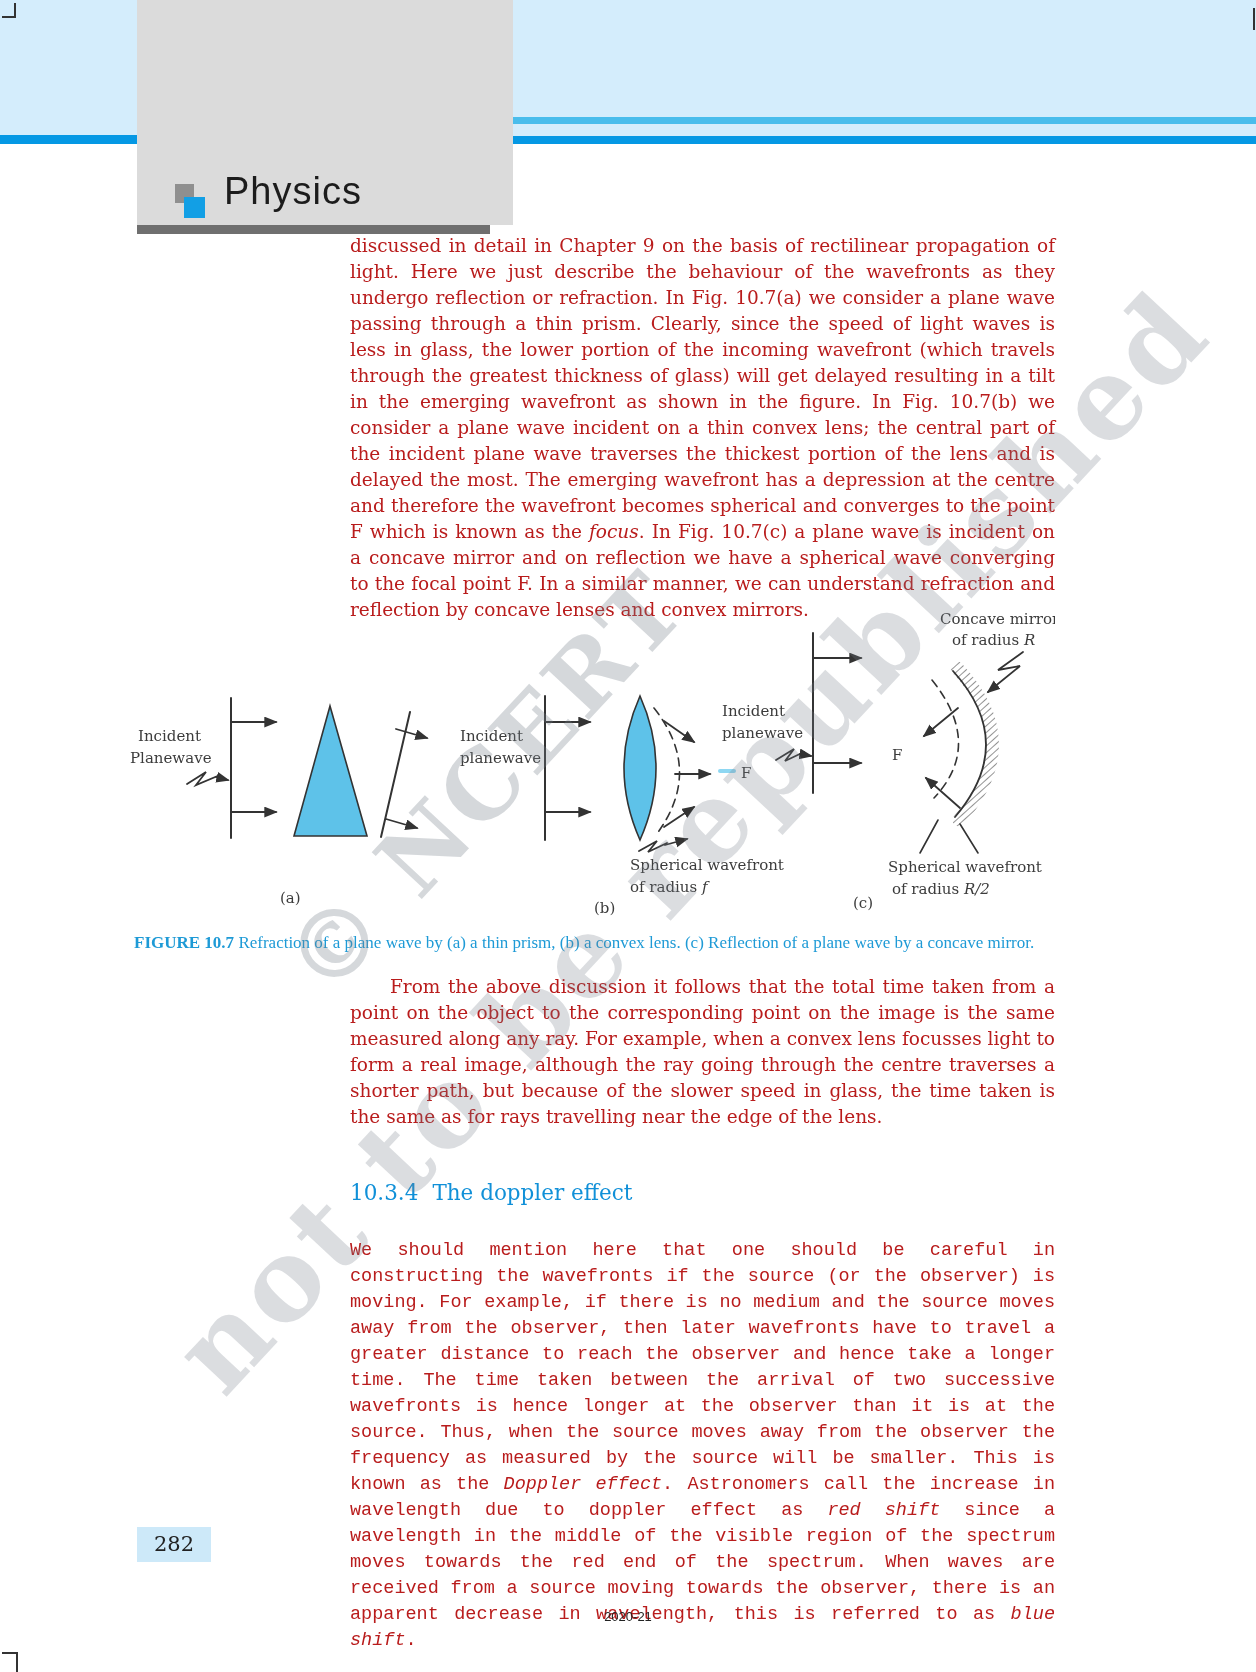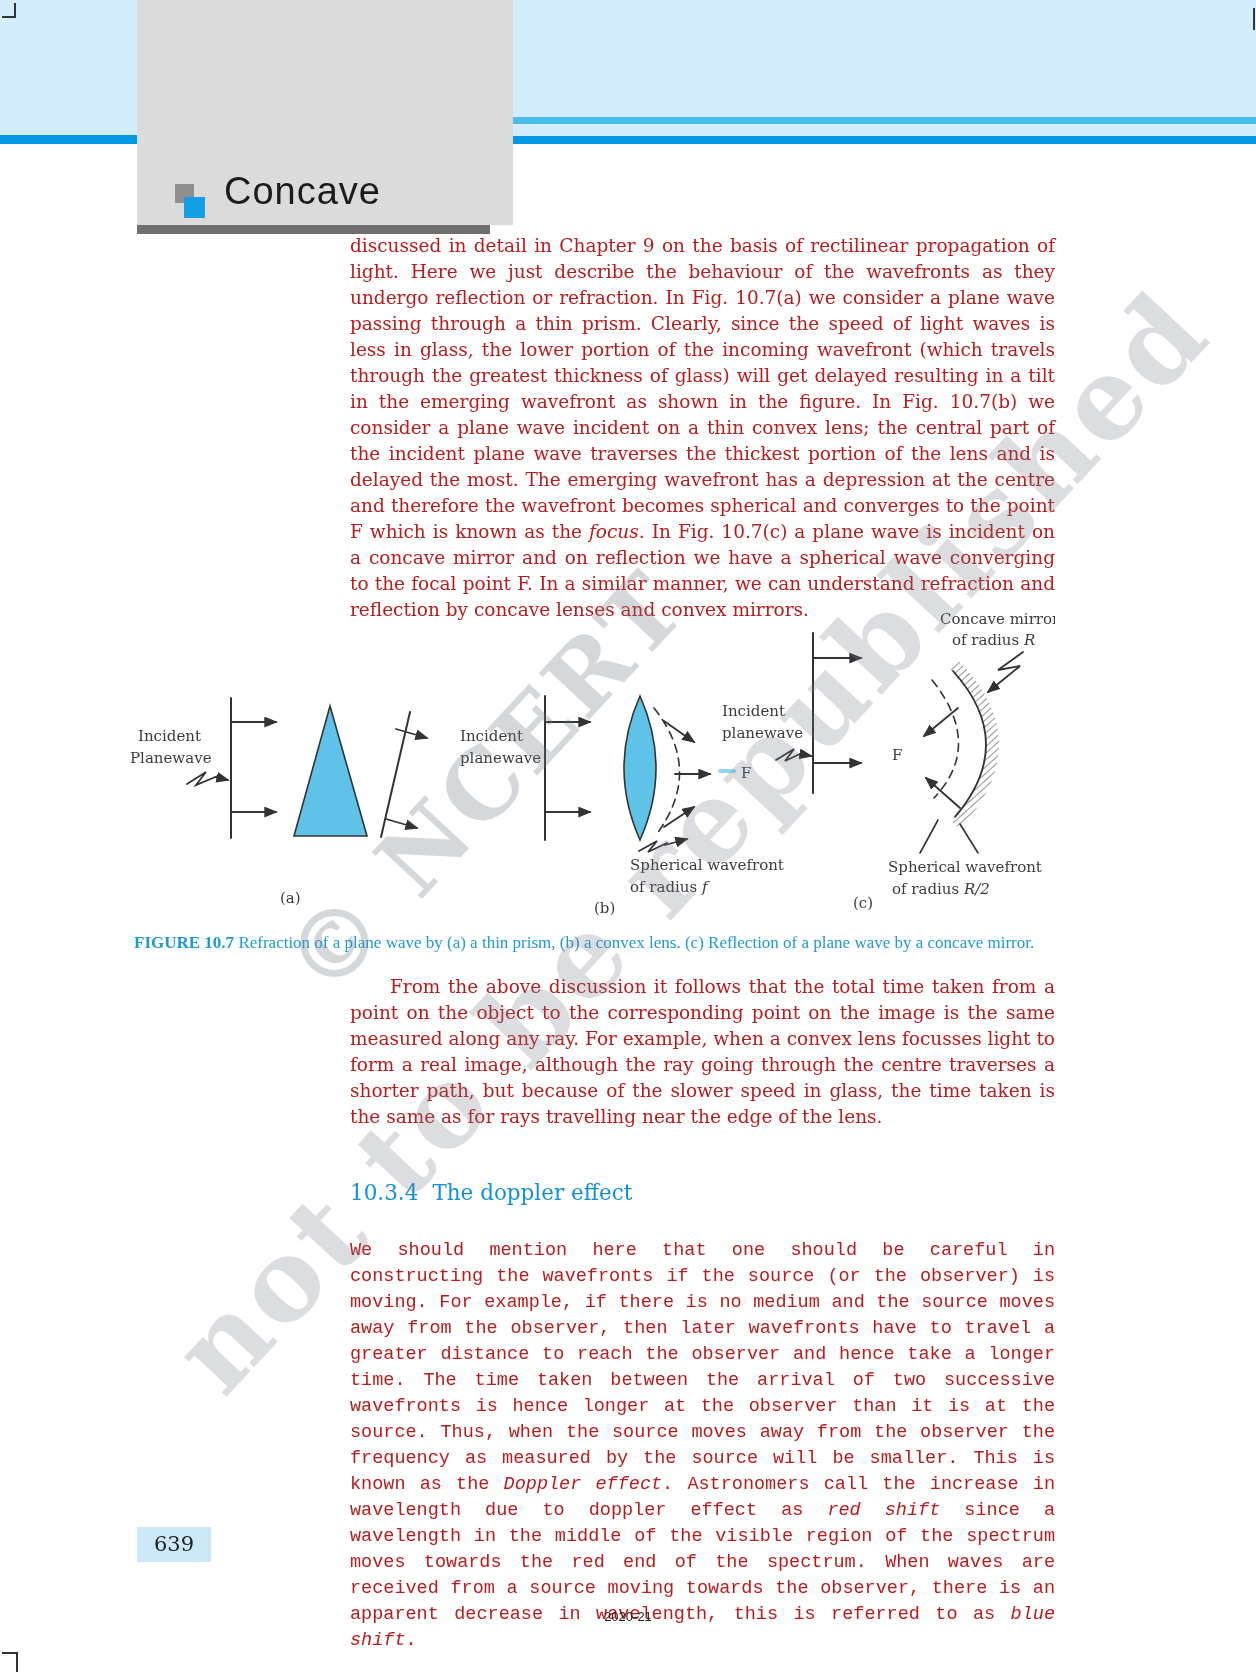--- a/index.html
+++ b/index.html
@@ -70,21 +70,21 @@
   <div class="band band-left-dark"></div>
   <div class="band band-right-light1"></div>
   <div class="band band-right-med"></div>
   <div class="band band-right-light2"></div>
   <div class="band band-right-dark"></div>
 
   <div class="header-box"></div>
   <div class="header-box-bar"></div>
   <div class="logo-gray"></div>
   <div class="logo-blue"></div>
-  <div class="header-title">Concave</div>
+  <div class="header-title">Physics</div>
 
   <div class="crop crop-tl"></div>
   <div class="crop crop-bl"></div>
   <div class="crop crop-tr"></div>
 
   <p class="body-text" id="para1"><span>discussed in detail in Chapter 9 on the basis of rectilinear propagation of light. Here we just describe the behaviour of the wavefronts as they undergo reflection or refraction. In Fig. 10.7(a) we consider a plane wave passing through a thin prism. Clearly, since the speed of light waves is less in glass, the lower portion of the incoming wavefront (which travels through the greatest thickness of glass) will get delayed resulting in a tilt in the emerging wavefront as shown in the figure. In Fig. 10.7(b) we consider a plane wave incident on a thin convex lens; the central part of the incident plane wave traverses the thickest portion of the lens and is delayed the most. The emerging wavefront has a depression at the centre and therefore the wavefront becomes spherical and converges to the point F which is known as the </span><i>focus</i><span>. In Fig. 10.7(c) a plane wave is incident on a concave mirror and on reflection we have a spherical wave converging to the focal point F. In a similar manner, we can understand refraction and reflection by concave lenses and convex mirrors.</span></p>
 
   <svg class="figure-svg" width="925" height="310" viewBox="0 0 925 310">
     <defs>
       <marker id="arr" viewBox="0 0 8 8" markerWidth="8" markerHeight="8" refX="6.5" refY="3" orient="auto">
@@ -156,20 +156,20 @@
   </svg>
 
   <p class="caption"><b>FIGURE 10.7</b><span> Refraction of a plane wave by (a) a thin prism, (b) a convex lens. (c) Reflection of a plane wave by a  concave mirror.</span></p>
 
   <p class="body-text" id="para2">From the above discussion it follows that the total time taken from a point on the object to the corresponding point on the image is the same measured along any ray. For example, when a convex lens focusses light to form a real image, although the ray going through the centre traverses a shorter path, but because of the slower speed in glass, the time taken is the same as for rays travelling near the edge of the lens.</p>
 
   <h2 class="section-heading"><span class="num">10.3.4</span><span>The doppler effect</span></h2>
 
   <p class="body-text" id="para3"><span>We should mention here that one should be careful in constructing the wavefronts if the source (or the observer) is moving. For example, if there is no medium and the source moves away from the observer, then later wavefronts have to travel a greater distance to reach the observer and hence take a longer time. The time taken between the arrival of two successive wavefronts is hence longer at the observer than it is at the source. Thus, when the source moves away from the observer the frequency as measured by the source will be smaller. This is known as the </span><i>Doppler effect</i><span>. Astronomers call the increase in wavelength due to doppler effect as  </span><i>red shift</i><span> since a wavelength in the middle of the visible region of the spectrum moves towards the red end of the spectrum. When waves are received from a source moving towards the observer, there is an apparent decrease in wavelength, this is referred to as </span><i>blue shift</i><span>.</span></p>
 
-  <div class="page-badge">639</div>
+  <div class="page-badge">282</div>
 
   <p class="footer">2020-21</p>
 
   <div class="wm wm1">not to be republished</div>
   <div class="wm wm2">© NCERT</div>
 
 </div>
 
 </body></html>

